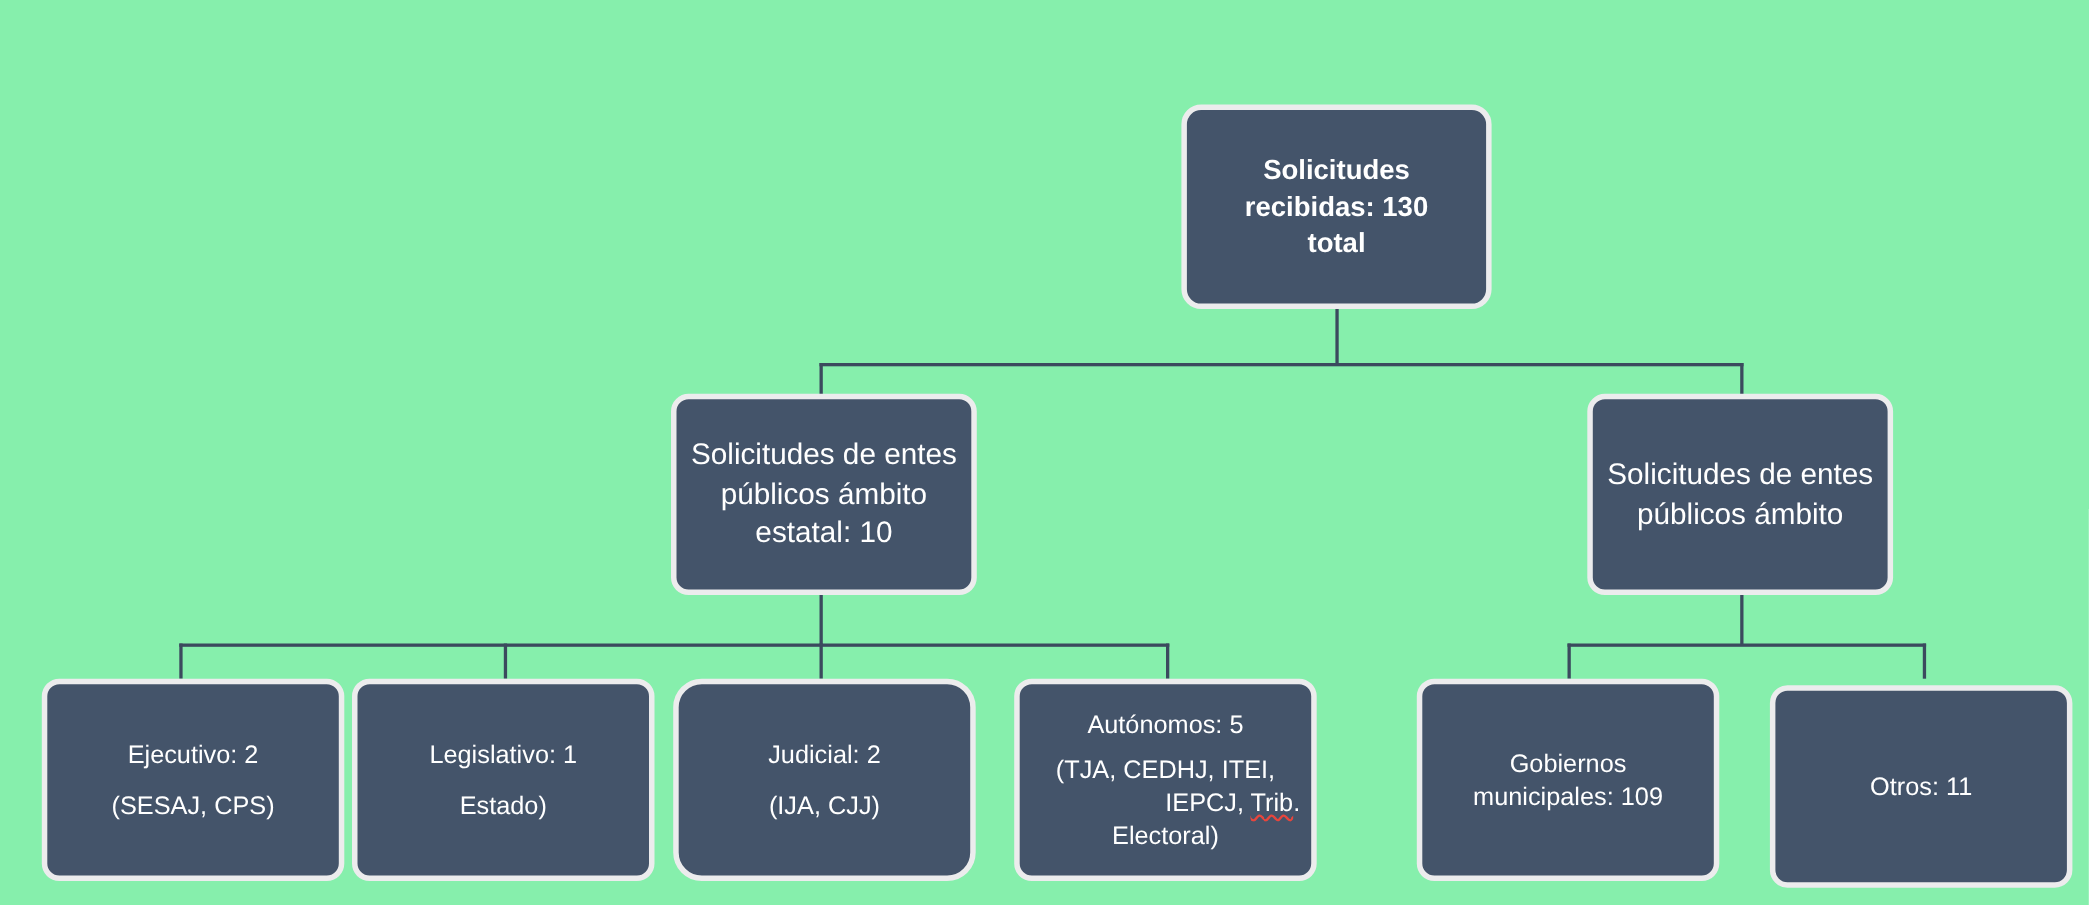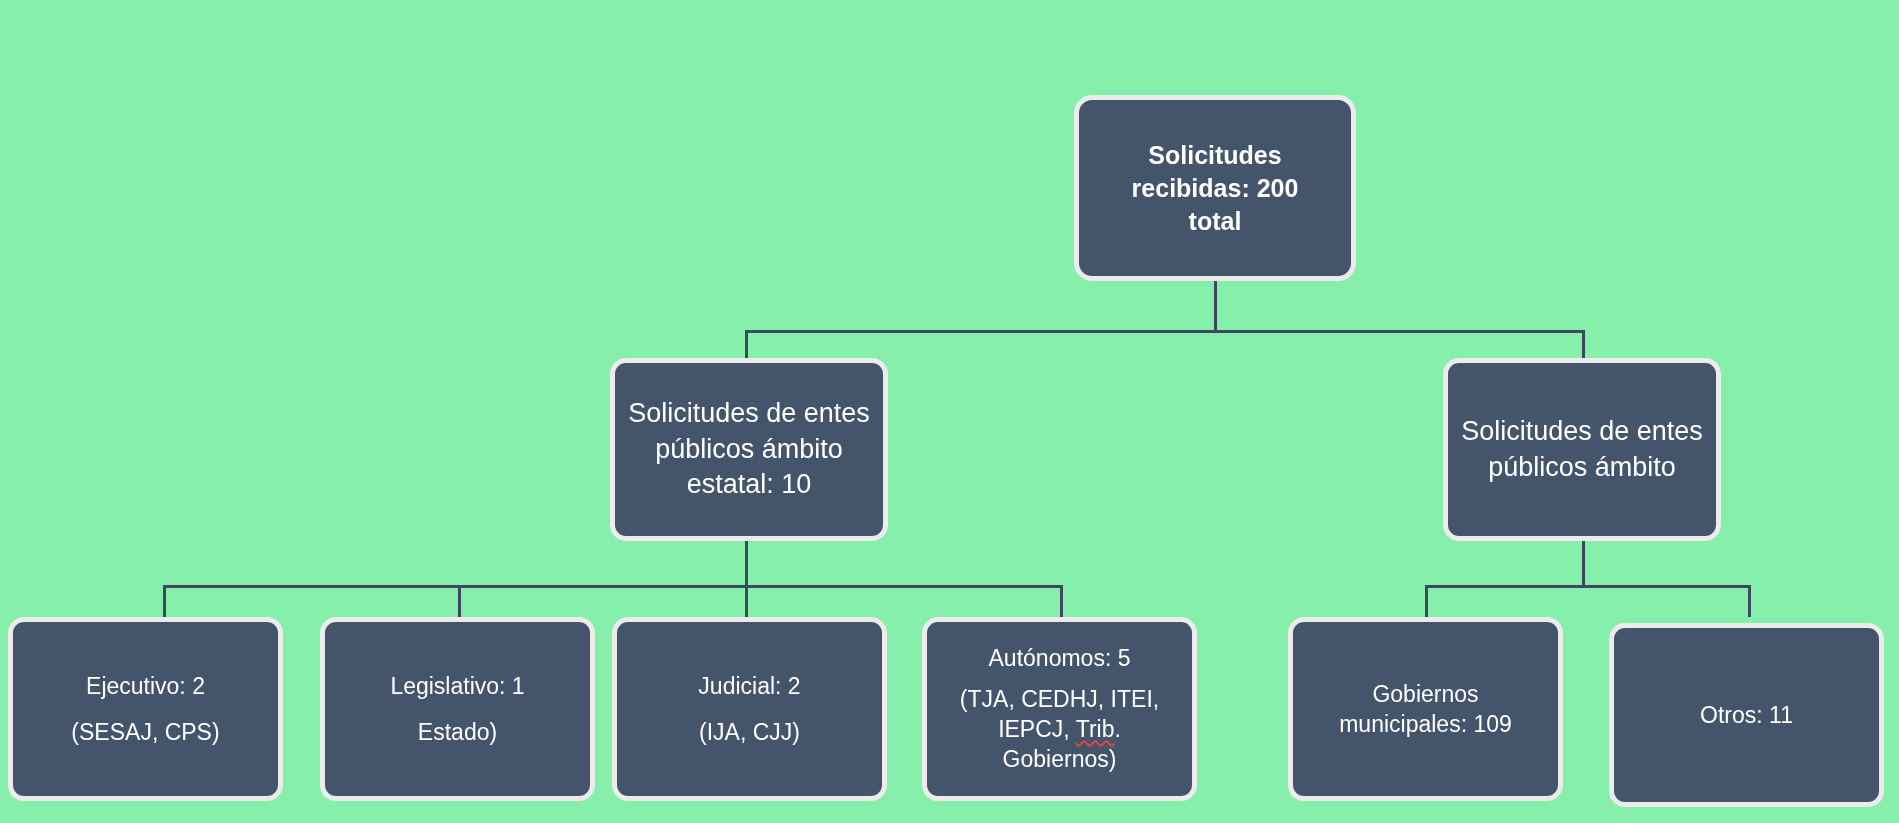--- a/index.html
+++ b/index.html
@@ -104,55 +104,55 @@
     <div class="conn conn-v" style="left:1060px; top:585px; height:32px;"></div>
 
     <div class="conn conn-v" style="left:1582px; top:540px; height:46px;"></div>
     <div class="conn conn-h" style="left:1425px; top:585px; width:326px;"></div>
     <div class="conn conn-v" style="left:1425px; top:585px; height:32px;"></div>
     <div class="conn conn-v" style="left:1748px; top:585px; height:32px;"></div>
   </div>
 
   <div class="node node-root" style="left:1074px; top:95px; width:282px; height:186px;">
     <span class="line">Solicitudes</span>
-    <span class="line">recibidas: 200</span>
+    <span class="line">recibidas: 130</span>
     <span class="line">total</span>
   </div>
 
   <div class="node node-branch" style="left:610px; top:358px; width:278px; height:183px;">
     <span class="line">Solicitudes de entes</span>
     <span class="line">públicos ámbito</span>
     <span class="line">estatal: 10</span>
   </div>
 
   <div class="node node-branch" style="left:1443px; top:358px; width:278px; height:183px;">
     <span class="line">Solicitudes de entes</span>
     <span class="line">públicos ámbito</span>
   </div>
 
-  <div class="node node-leaf" style="left:8px; top:617px; width:275px; height:184px;">
+  <div class="node node-leaf" style="left:38px; top:617px; width:275px; height:184px;">
     <span class="line">Ejecutivo: 2</span>
     <span class="line">(SESAJ, CPS)</span>
   </div>
 
   <div class="node node-leaf node-leaf-tight" style="left:320px; top:617px; width:275px; height:184px;">
     <span class="line">Legislativo: 1</span>
     <span class="line" style="margin-top:16px;">Estado)</span>
   </div>
 
-  <div class="node node-leaf" style="left:612px; top:617px; width:275px; height:184px;">
+  <div class="node node-leaf" style="left:612px; top:617px; width:275px; height:184px;border-radius:26px;">
     <span class="line">Judicial: 2</span>
     <span class="line">(IJA, CJJ)</span>
   </div>
 
   <div class="node node-leaf node-leaf-tight" style="left:922px; top:617px; width:275px; height:184px;">
     <span class="line">Autónomos: 5</span>
     <span class="line">(TJA, CEDHJ, ITEI,</span>
-    <span class="line" style="margin-top:0;"><span>IEPCJ, </span><span class="misspelled">Trib</span><span>.</span></span>
-    <span class="line" style="margin-top:0;">Gobiernos)</span>
+    <span class="line" style="margin-top:0;text-align:right;"><span>IEPCJ, </span><span class="misspelled">Trib</span><span>.</span></span>
+    <span class="line" style="margin-top:0;">Electoral)</span>
   </div>
 
   <div class="node node-leaf" style="left:1288px; top:617px; width:275px; height:184px;">
     <span class="line">Gobiernos</span>
     <span class="line" style="margin-top:0;">municipales: 109</span>
   </div>
 
   <div class="node node-leaf" style="left:1609px; top:607px; width:275px; height:184px;margin-top:16px;">
     <span class="line">Otros: 11</span>
   </div>

